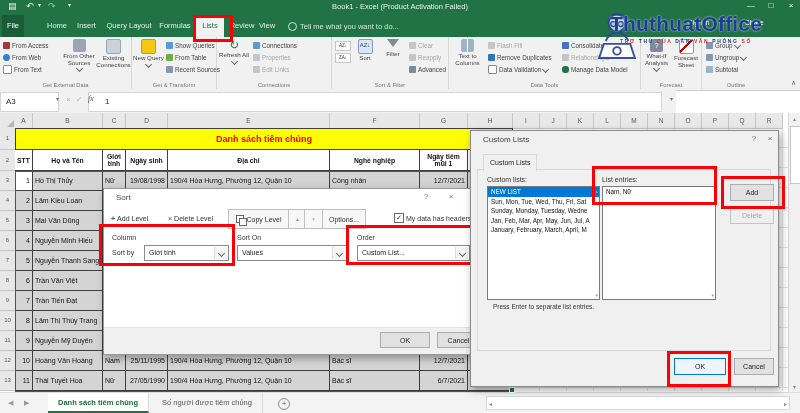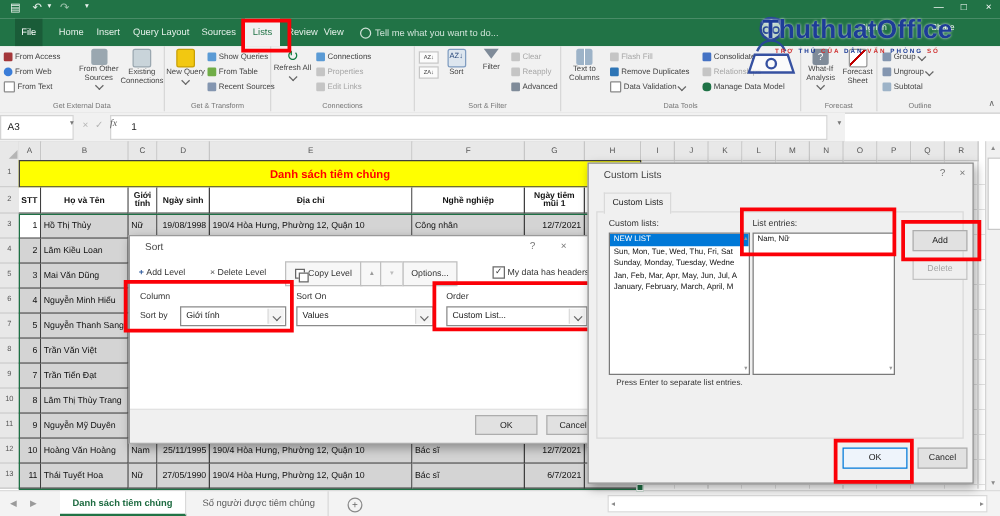--- a/index.html
+++ b/index.html
@@ -99,37 +99,38 @@
 <body>
 
 <div id="app">
 
   <div id="titlebar">
     <span class="qat" style="left:8px">▤</span>
     <span class="qat" style="left:26px">↶</span>
     <span class="qat" style="left:38px;font-size:6px">▾</span>
     <span class="qat" style="left:48px;color:#9fc3ae">↷</span>
     <span class="qat" style="left:68px;font-size:6px">▾</span>
+    <span id="title-text">Book1 - Excel (Product Activation Failed)</span>
     <span class="winbtn" style="right:40px">—</span>
     <span class="winbtn" style="right:20px">□</span>
     <span class="winbtn" style="right:0">×</span>
   </div>
 
   <div id="tabrow">
     <div id="tellme">
       <span class="bulb"></span>
       <span>Tell me what you want to do...</span>
     </div>
     <span class="ab" style="left:688px;top:4px;font-size:7px;color:#dcebe3">Sign in</span>
     <span class="ab" style="left:745px;top:4px;font-size:7px;color:#fff">Share</span>
-  <div class="rtab file" style="left: 12px; width: 22px;">File</div>
+  <div class="rtab file" style="left: 2px; width: 22px;">File</div>
       <div class="rtab" style="left: 45px; width: 24px;">Home</div>
       <div class="rtab" style="left: 74px; width: 25px;">Insert</div>
       <div class="rtab" style="left: 104px; width: 50px;">Query Layout</div>
-      <div class="rtab" style="left: 159px; width: 32px;">Sources</div>
+      <div class="rtab" style="left: 159px; width: 32px;">Formulas</div>
       <div class="rtab active" style="left: 196px; width: 28px;">Lists</div>
       <div class="rtab" style="left: 229px; width: 26px;">Review</div>
       <div class="rtab" style="left: 256px; width: 22px;">View</div>
     </div>
 
   <div id="ribbon">
 
     <div class="rgroup" style="left:0;width:131px">
       <div class="sm" style="left:3px;top:3px">
           <span class="sq" style="background:#a4373a"></span>

